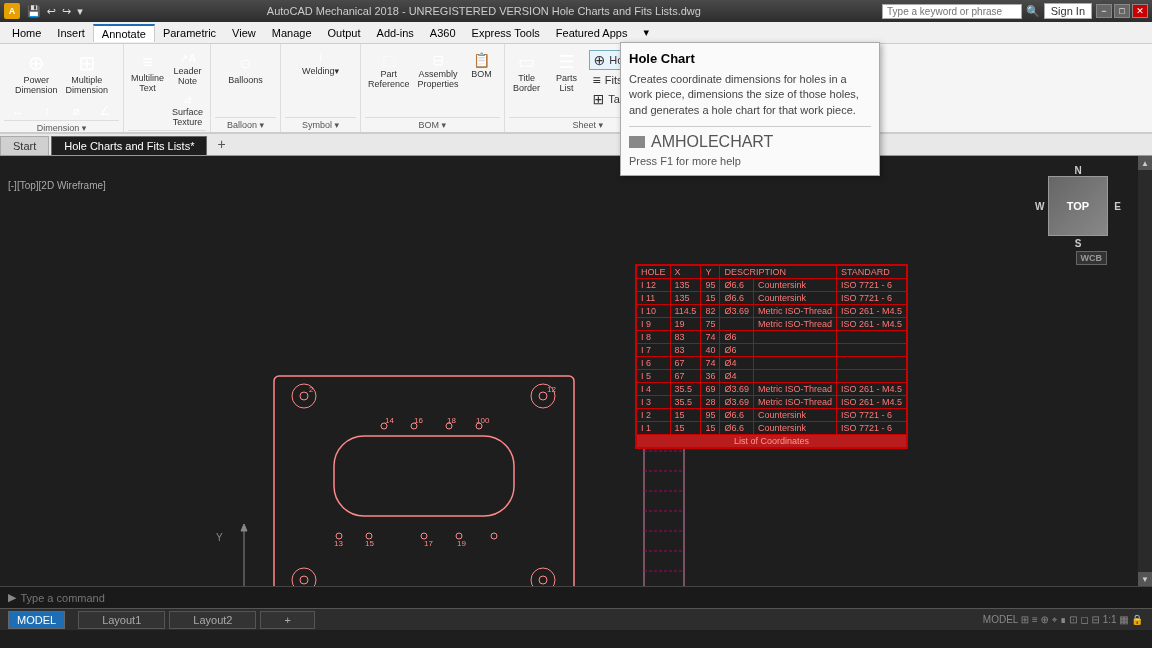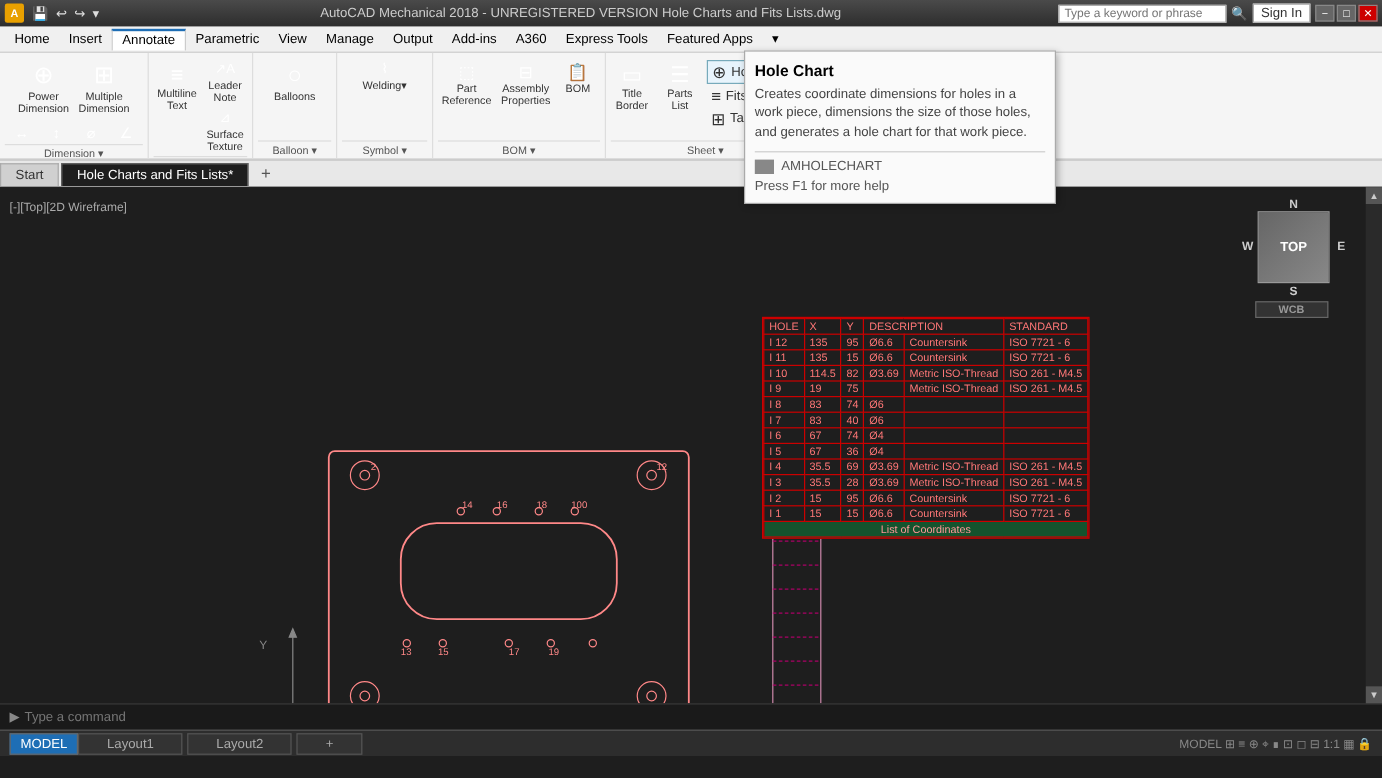--- a/index.html
+++ b/index.html
@@ -144,57 +144,57 @@
     #statusbar {
       height: 22px;
       background: #2d2d2d;
       display: flex;
       align-items: center;
       padding: 0 8px;
       font-size: 11px;
       color: #ccc;
       border-top: 1px solid #555;
     }
-    #statusbar .model-btn { padding: 2px 8px; background: #444; border: 1px solid #666; cursor: pointer; margin-right: 0; color: #fff; }
+    #statusbar .model-btn { padding: 2px 8px; background: #444; border: 1px solid #666; cursor: pointer; margin-right: 13px; color: #fff; }
     #statusbar .model-btn.active { background: #1e6eb5; }
     #statusbar .layout-btn { padding: 2px 23px; background: #333; border: 1px solid #555; cursor: pointer; margin-right: 4px; color: #aaa; }
 
     
     #hole-chart-popup {
       position: absolute;
       top: 42px;
       left: 620px;
       width: 260px;
       background: #fafafa;
       border: 1px solid #aaa;
       box-shadow: 2px 2px 6px rgba(0,0,0,0.3);
       z-index: 100;
       padding: 8px;
       color: #222;
     }
     #hole-chart-popup .popup-title { font-size: 13px; font-weight: bold; margin-bottom: 6px; color: #000; }
     #hole-chart-popup .popup-desc { font-size: 11px; color: #444; line-height: 1.4; margin-bottom: 8px; }
-    #hole-chart-popup .popup-command { font-size: 11px; color: #555; display: flex; align-items: center; gap: 6px; margin-bottom: 4px; }
+    #hole-chart-popup .popup-command { font-size: 16px; color: #555; display: flex; align-items: center; gap: 6px; margin-bottom: 4px; }
     #hole-chart-popup .popup-command-icon { width: 16px; height: 16px; background: #666; display: inline-block; }
     #hole-chart-popup .popup-help { font-size: 11px; color: #555; }
     #hole-chart-popup .divider { border-top: 1px solid #ccc; margin: 6px 0; }
 
     
     .hole-table {
       position: absolute;
       top: 108px;
       left: 635px;
       background: #1e1e1e;
       border: 1px solid #c00;
       font-size: 9px;
       color: #f55;
     }
     .hole-table table { border-collapse: collapse; }
     .hole-table td { border: 1px solid #c00; padding: 1px 4px; white-space: nowrap; color: #f77; }
-    .hole-table tr:last-child td { background: #14532d; color: #f99; }
+    .hole-table tr:last-child td { background: #b91c1c; color: #f99; }
     .hole-table .footer-row td { background: #1a1a1a; color: #f99; text-align: center; }
 
     
     #navcube {
       position: absolute;
       top: 20px;
       right: 20px;
       width: 70px;
       height: 70px;
     }
@@ -208,37 +208,37 @@
       justify-content: center;
       font-size: 11px;
       font-weight: bold;
       color: #fff;
       position: relative;
     }
     .navcube-n { position: absolute; top: -12px; left: 50%; transform: translateX(-50%); color: #ccc; font-size: 10px; }
     .navcube-s { position: absolute; bottom: -14px; left: 50%; transform: translateX(-50%); color: #ccc; font-size: 10px; }
     .navcube-w { position: absolute; left: -14px; top: 50%; transform: translateY(-50%); color: #ccc; font-size: 10px; }
     .navcube-e { position: absolute; right: -14px; top: 50%; transform: translateY(-50%); color: #ccc; font-size: 10px; }
-    .navcube-wcb { position: absolute; bottom: -30px; right: 0; font-size: 9px; color: #999; background: #333; padding: 1px 19px; border: 1px solid #666; }
+    .navcube-wcb { position: absolute; bottom: -30px; right: 0; font-size: 9px; color: #999; background: #333; padding: 1px 4px; border: 1px solid #666; }
 
     
     #cmdline {
       height: 22px;
       background: #1a1a1a;
       display: flex;
       align-items: center;
       padding: 0 8px;
       font-size: 11px;
       color: #aaa;
       border-top: 1px solid #444;
     }
     #cmdline input { background: transparent; border: none; color: #aaa; font-size: 11px; flex: 1; outline: none; }
 
     
-    .canvas-top-label { position: absolute; top: 12px; left: 8px; color: #aaa; font-size: 10px; }
+    .canvas-top-label { position: absolute; top: 24px; left: 8px; color: #aaa; font-size: 10px; }
 
     
     #drawing-svg { position: absolute; top: 0; left: 0; width: 100%; height: 100%; }
 
     
     .title-search { background: #fff; border: 1px solid #aaa; padding: 1px 4px; width: 140px; font-size: 10px; color: #333; }
     .qa-btn { font-size: 11px; color: #ddd; cursor: pointer; padding: 1px 3px; }
   </style>
 </head>
 <body>

